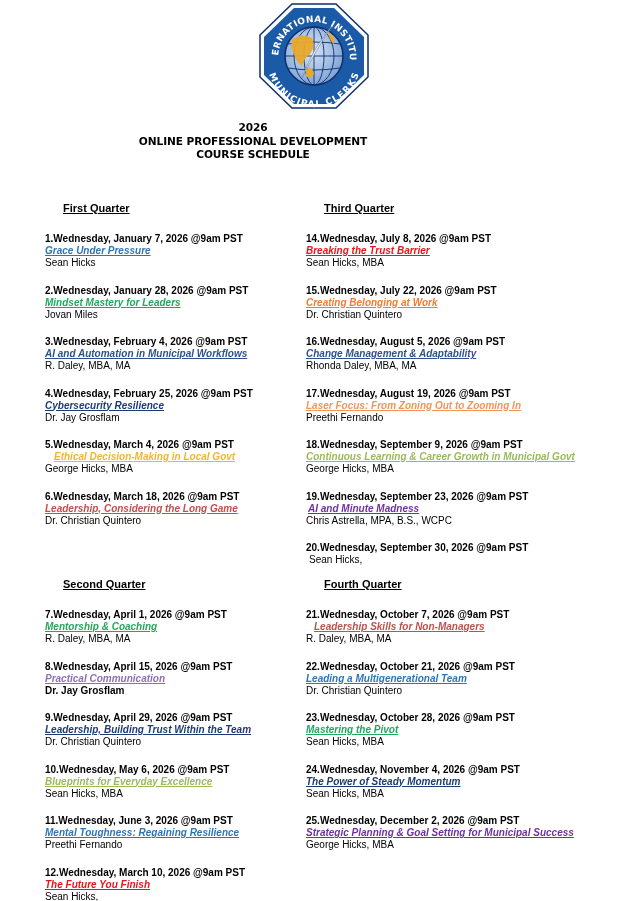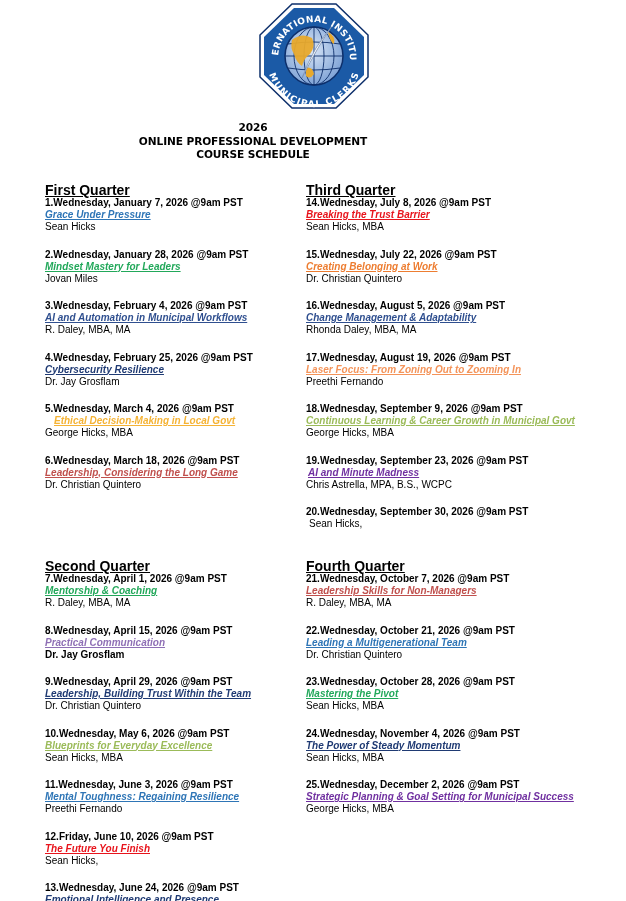--- a/index.html
+++ b/index.html
@@ -2,21 +2,21 @@
 <html><head>
   <meta charset="utf-8">
   <style>
     html, body { margin: 0; padding: 0; background: #ffffff; }
     body { width: 626px; height: 901px; position: relative; overflow: hidden;
       font-family: "Liberation Sans", sans-serif; color: #000; }
     .logo { position: absolute; left: 258px; top: 2px; width: 112px; height: 108px; }
     .title-block { position: absolute; left: 0; top: 121px; width: 506px; text-align: center;
       font-family: "DejaVu Sans", sans-serif; font-weight: bold; font-size: 10.6px; line-height: 13.5px; letter-spacing: -0.1px; }
     .quarter { position: absolute; }
-    .q-head { font-size: 14px; font-weight: bold; text-decoration: underline; line-height: 14px; margin: 0; }
+    .q-head { font-size: 11px; font-weight: bold; text-decoration: underline; line-height: 14px; margin: 18px; }
     .session { margin: 0 0 15.5px 0; }
     .s-date { font-size: 10px; font-weight: bold; line-height: 12px; white-space: nowrap; }
     .s-title { font-size: 10px; font-weight: bold; font-style: italic; line-height: 12px; white-space: nowrap; text-decoration: underline; }
     .s-speaker { font-size: 10px; line-height: 12px; white-space: nowrap; }
     .s-speaker.bold { font-weight: bold; }
     .s-speaker.indent { padding-left: 3px; }
     .s-title.indent { padding-left: 2px; }
   </style>
 </head>
 <body>
@@ -115,21 +115,21 @@
       <div class="s-date">10.Wednesday, May 6, 2026 @9am PST</div>
       <div class="s-title" style="color: rgb(155, 187, 89);">Blueprints for Everyday Excellence</div>
       <div class="s-speaker">Sean Hicks, MBA</div>
     </div>
     <div class="session">
       <div class="s-date">11.Wednesday, June 3, 2026 @9am PST</div>
       <div class="s-title" style="color: rgb(46, 117, 182);">Mental Toughness: Regaining Resilience</div>
       <div class="s-speaker">Preethi Fernando</div>
     </div>
     <div class="session">
-      <div class="s-date">12.Friday, June 10, 2026 @9am PST</div>
+      <div class="s-date">12.Wednesday, March 10, 2026 @9am PST</div>
       <div class="s-title" style="color: rgb(232, 20, 28);">The Future You Finish</div>
       <div class="s-speaker">Sean Hicks,</div>
     </div>
     <div class="session">
       <div class="s-date">13.Wednesday, June 24, 2026 @9am PST</div>
       <div class="s-title" style="color: rgb(31, 58, 115);">Emotional Intelligence and Presence</div>
     </div>
   </div>
 <div class="quarter" id="q2" style="left:306px; top:183px;">
     <div class="q-head">Third Quarter</div>
@@ -165,21 +165,21 @@
     </div>
     <div class="session">
       <div class="s-date">20.Wednesday, September 30, 2026 @9am PST</div>
       <div class="s-speaker indent">Sean Hicks,</div>
     </div>
   </div>
 <div class="quarter" id="q3" style="left:306px; top:559px;">
     <div class="q-head">Fourth Quarter</div>
     <div class="session">
       <div class="s-date">21.Wednesday, October 7, 2026 @9am PST</div>
-      <div class="s-title" style="color: rgb(192, 80, 77);">Leadership Skills for Non-Managers</div>
+      <div class="s-title" style="color: rgb(192, 80, 77); margin-left: 8px;">Leadership Skills for Non-Managers</div>
       <div class="s-speaker">R. Daley, MBA, MA</div>
     </div>
     <div class="session">
       <div class="s-date">22.Wednesday, October 21, 2026 @9am PST</div>
       <div class="s-title" style="color: rgb(46, 117, 182);">Leading a Multigenerational Team</div>
       <div class="s-speaker">Dr. Christian Quintero</div>
     </div>
     <div class="session">
       <div class="s-date">23.Wednesday, October 28, 2026 @9am PST</div>
       <div class="s-title" style="color: rgb(34, 168, 90);">Mastering the Pivot</div>

